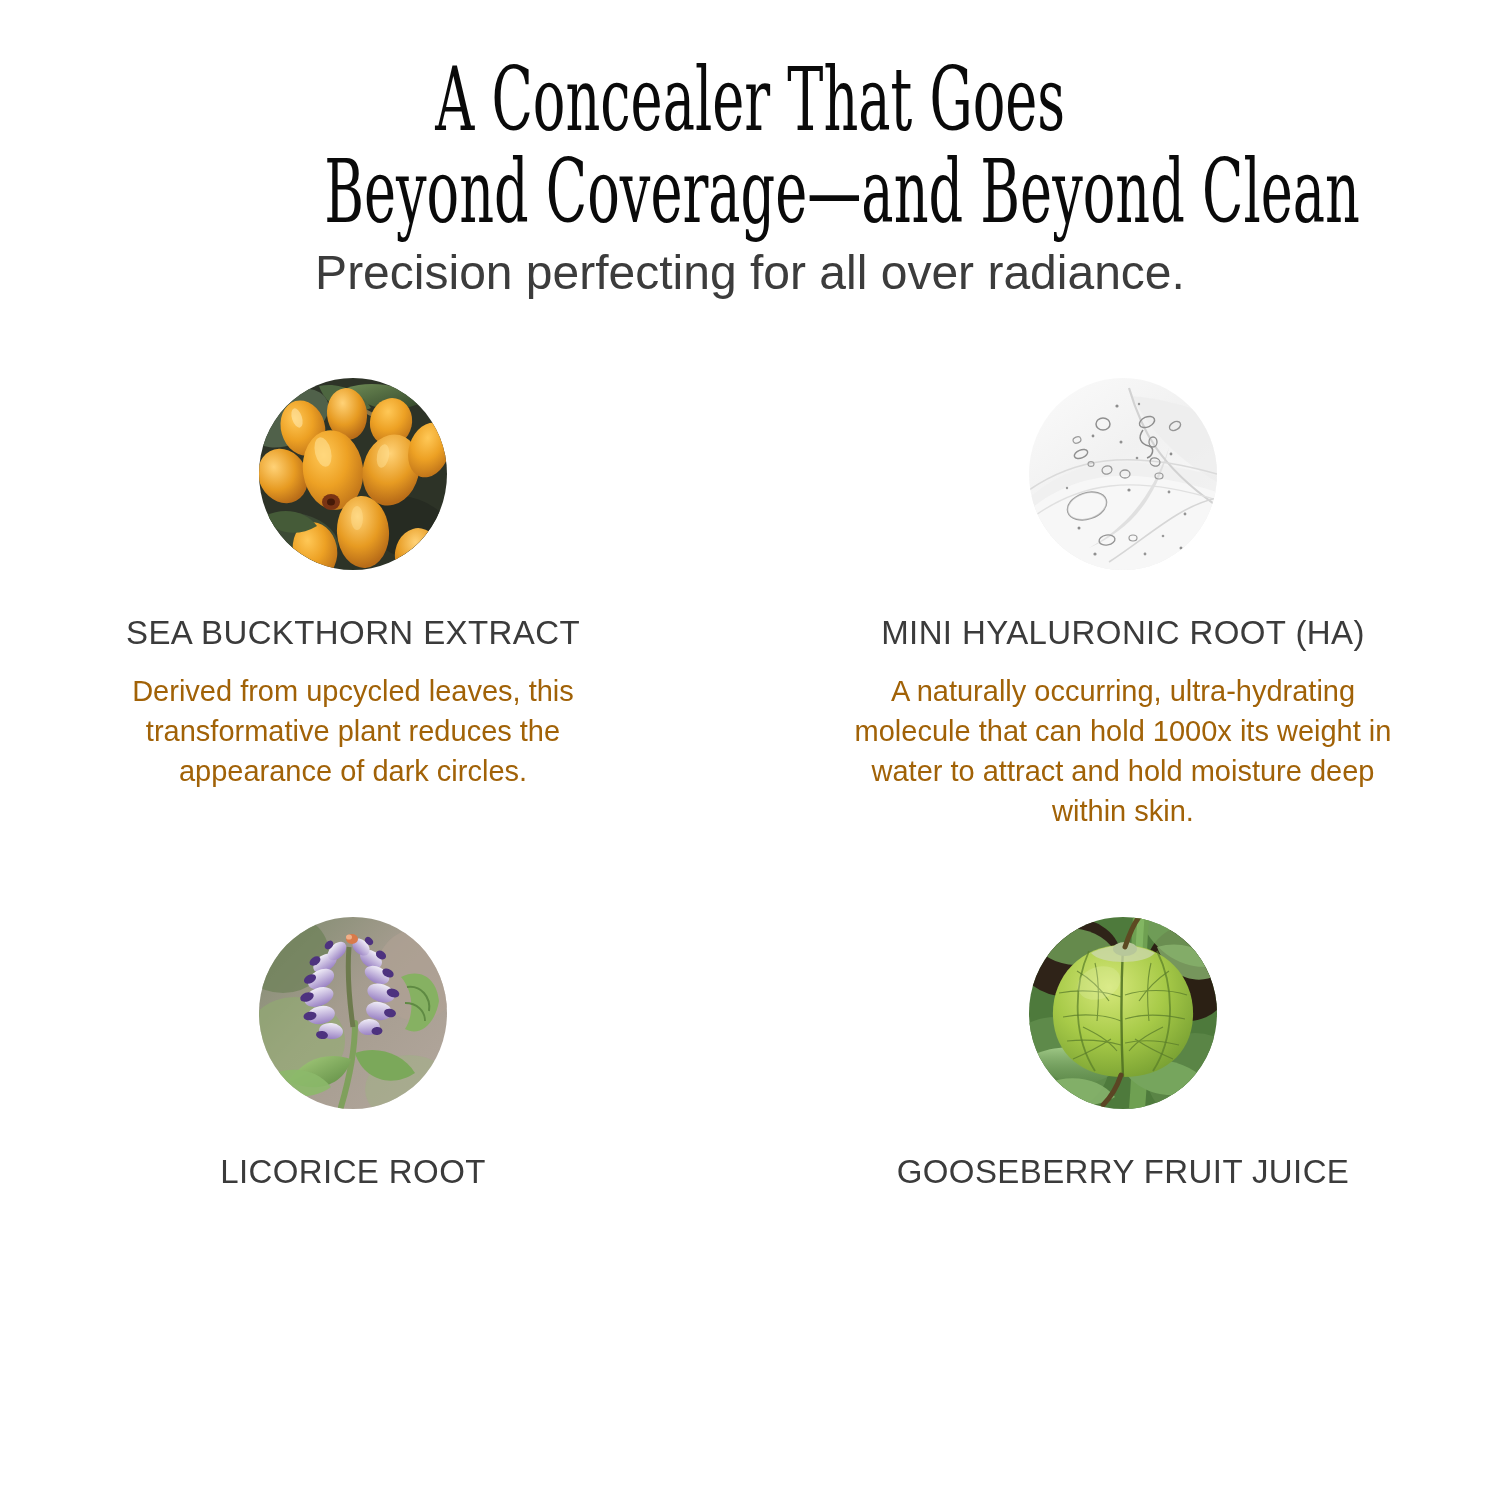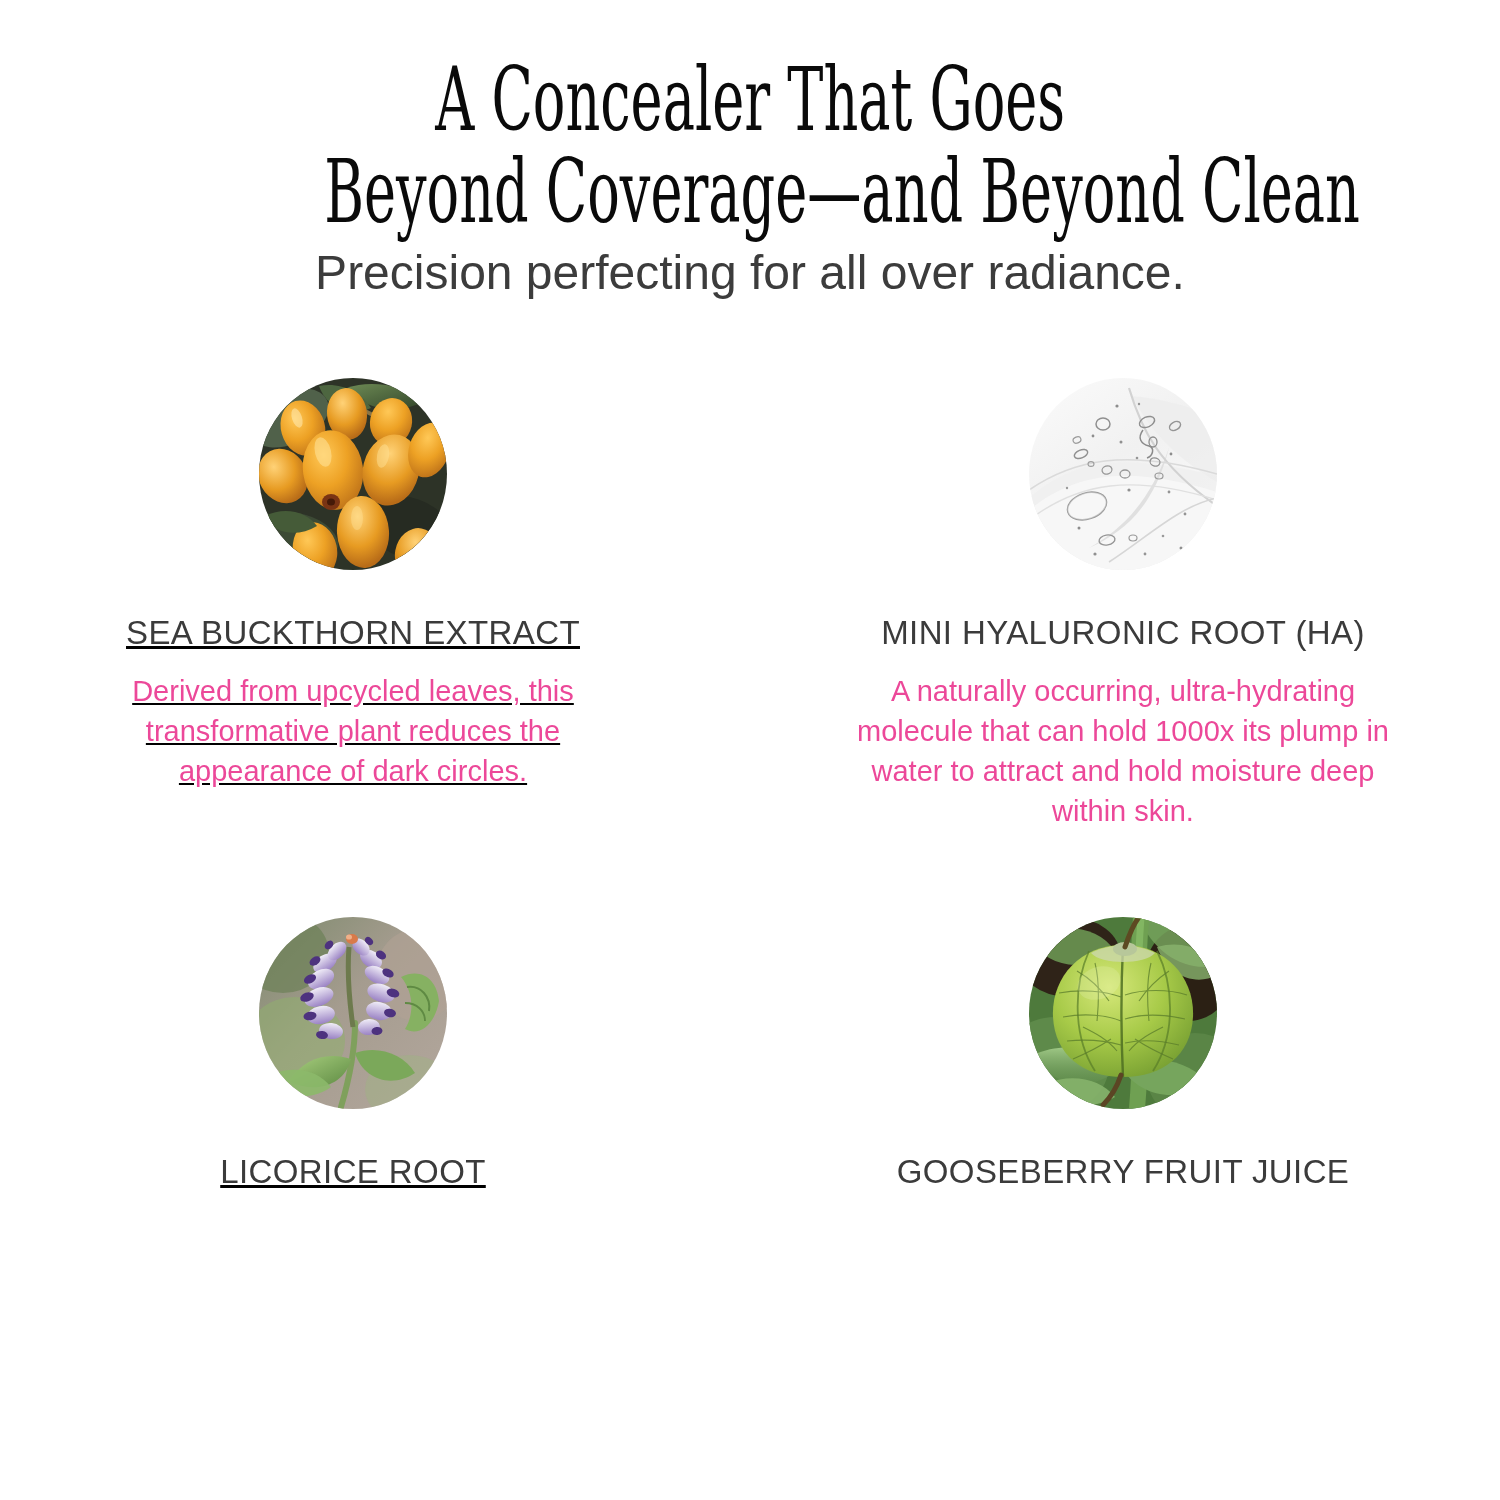--- a/index.html
+++ b/index.html
@@ -115,28 +115,28 @@
     font-weight: 400;
     text-align: center;
     white-space: nowrap;
   }
 
   .ing-desc {
     margin-top: 20px;
     font-family: "Liberation Sans", sans-serif;
     font-size: 29px;
     line-height: 40px;
-    color: #ec4899;
+    color: #a16207;
     font-weight: 400;
     text-align: center;
     max-width: 575px;
   }
 
   
-  .card.col-left  { padding-left: 68px; padding-right: 112px; text-decoration: underline; }
+  .card.col-left  { padding-left: 68px; padding-right: 112px; }
   .card.col-right { padding-left: 88px; padding-right: 92px; }
 </style>
 </head>
 <body>
 
 <div id="page">
 
   <div class="headline-block">
     <span class="headline-line headline-line-1"><span class="headline-inner">A Concealer That Goes</span></span>
     <span class="headline-line headline-line-2"><span class="headline-inner">Beyond Coverage—and Beyond Clean</span></span>
@@ -259,21 +259,21 @@
           <circle cx="116" cy="176" r="1.4" fill="#959595"></circle>
           <circle cx="134" cy="158" r="1.3" fill="#9a9a9a"></circle>
           <circle cx="156" cy="136" r="1.4" fill="#949494"></circle>
           <circle cx="38" cy="110" r="1.2" fill="#9a9a9a"></circle>
           <circle cx="152" cy="170" r="1.5" fill="#8f8f8f"></circle>
 
           <path d="M114 52 C108 60 112 66 120 68 C126 70 124 78 118 80" stroke="#8a8a8a" stroke-width="1.5" fill="none"></path>
         </svg>
       </div>
       <div class="ing-title">MINI HYALURONIC ROOT (HA)</div>
-      <div class="ing-desc">A naturally occurring, ultra-hydrating molecule that can hold 1000x its plump in water to attract and hold moisture deep within skin.</div>
+      <div class="ing-desc">A naturally occurring, ultra-hydrating molecule that can hold 1000x its weight in water to attract and hold moisture deep within skin.</div>
     </div>
 
     <div class="card col-left">
       <div class="thumb">
         <svg viewBox="0 0 188 192" preserveAspectRatio="xMidYMid slice" aria-hidden="true">
           <defs>
             <linearGradient id="licBg" x1="0" y1="0" x2="1" y2="1">
               <stop offset="0%" stop-color="#7d8a6c"></stop>
               <stop offset="45%" stop-color="#a59c8f"></stop>
               <stop offset="100%" stop-color="#b3a79d"></stop>

